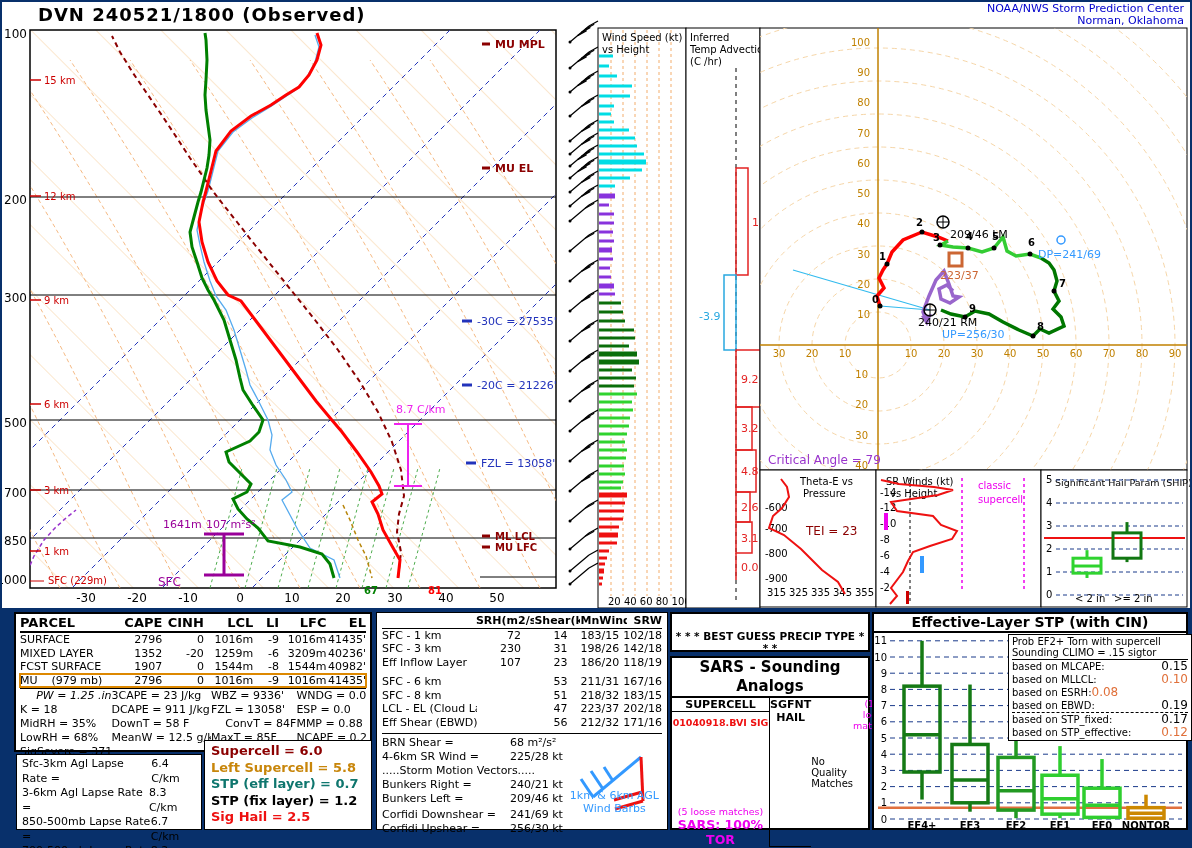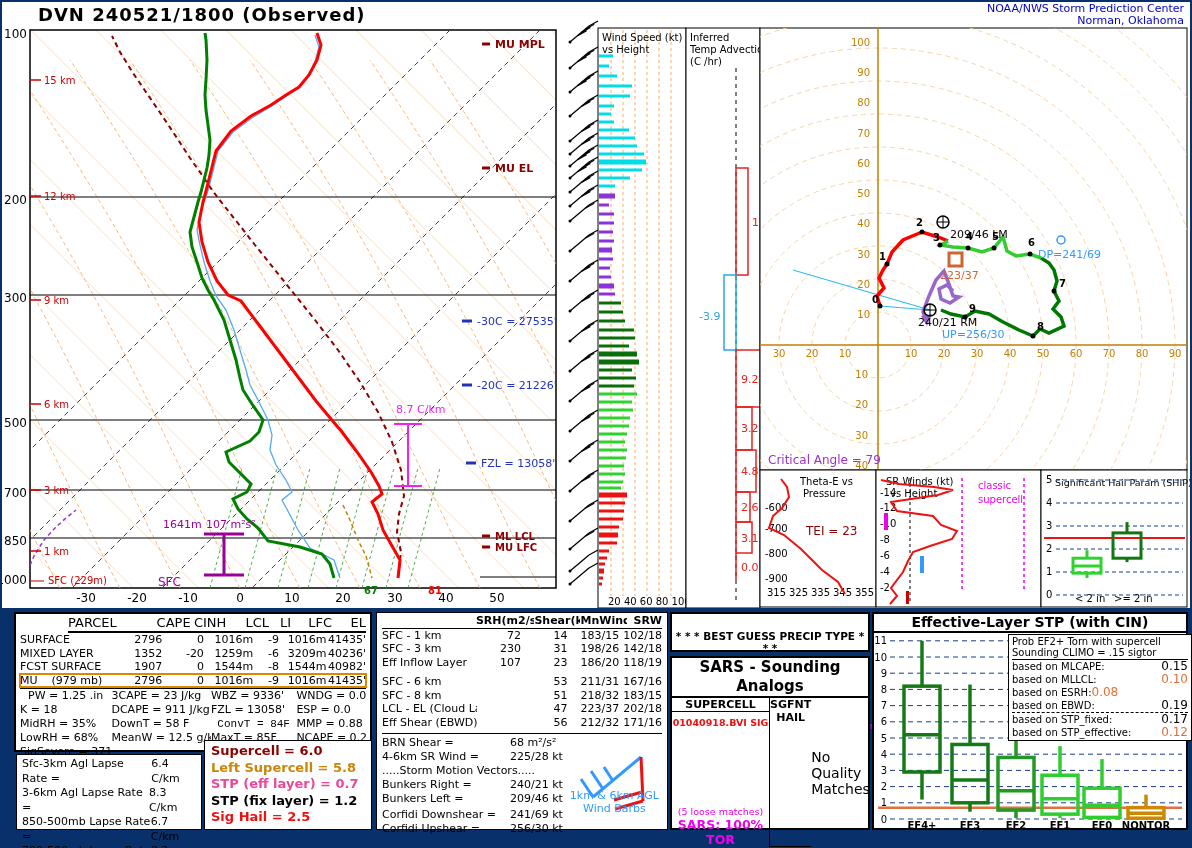--- a/index.html
+++ b/index.html
@@ -5,21 +5,21 @@
   html,body{margin:0;padding:0;background:#fff;}
   #page{position:relative;width:1192px;height:848px;background:#08306b;font-family:"DejaVu Sans",sans-serif;font-size:11px;color:#000;overflow:hidden;}
   #top{position:absolute;left:2px;top:2px;width:1188px;height:606px;background:#fff;}
   #title{position:absolute;left:36px;top:2px;font-size:18px;font-weight:bold;letter-spacing:1px;}
   #agency{position:absolute;right:6px;top:1px;text-align:right;color:#0000cc;font-size:11px;line-height:12px;}
   svg text{font-family:"DejaVu Sans",sans-serif;}
   #bottom{position:absolute;left:2px;top:608px;width:1188px;height:226px;background:#08306b;}
   .panel{position:absolute;background:#fff;border:2px solid #000;box-sizing:border-box;}
   .row{display:flex;line-height:13.5px;white-space:pre;}
   .row span{display:inline-block;overflow:hidden;}
-  #parcel-head{border-bottom:2px solid #000;font-weight:normal;font-size:13px;margin-left:48px;}
+  #parcel-head{border-bottom:2px solid #000;font-weight:bold;font-size:13px;}
   #parcel-head .row span{line-height:16px;}
   .mu-row{outline:2px solid #dd8800;outline-offset:-1px;}
   .statgrid .row{line-height:14px;}
   .kv{display:flex;justify-content:space-between;line-height:14.5px;}
   .idx{font-weight:bold;font-size:13px;line-height:16.5px;}
   #srh-head{font-weight:bold;border-bottom:1px solid #000;}
   .gap{height:6px;}
   .center{text-align:center;}
   .magenta{color:#ee00ee;}
   a{color:#0000dd;}
@@ -635,23 +635,23 @@
       <div id="parcel-head">
           <div class="row"><span style="width: 96px; text-align: left;">PARCEL</span><span style="width: 48px; text-align: right;">CAPE</span><span style="width: 42px; text-align: right;">CINH</span><span style="width: 50px; text-align: right;">LCL</span><span style="width: 26px; text-align: right;">LI</span><span style="width: 48px; text-align: right;">LFC</span><span style="width: 40px; text-align: right;">EL</span></div>
         </div>
       <div id="parcel-rows">
           <div class="row"><span style="width: 96px; text-align: left;">SURFACE</span><span style="width: 48px; text-align: right;">2796</span><span style="width: 42px; text-align: right;">0</span><span style="width: 50px; text-align: right;">1016m</span><span style="width: 26px; text-align: right;">-9</span><span style="width: 48px; text-align: right;">1016m</span><span style="width: 40px; text-align: right;">41435'</span></div>
           <div class="row"><span style="width: 96px; text-align: left;">MIXED LAYER</span><span style="width: 48px; text-align: right;">1352</span><span style="width: 42px; text-align: right;">-20</span><span style="width: 50px; text-align: right;">1259m</span><span style="width: 26px; text-align: right;">-6</span><span style="width: 48px; text-align: right;">3209m</span><span style="width: 40px; text-align: right;">40236'</span></div>
           <div class="row"><span style="width: 96px; text-align: left;">FCST SURFACE</span><span style="width: 48px; text-align: right;">1907</span><span style="width: 42px; text-align: right;">0</span><span style="width: 50px; text-align: right;">1544m</span><span style="width: 26px; text-align: right;">-8</span><span style="width: 48px; text-align: right;">1544m</span><span style="width: 40px; text-align: right;">40982'</span></div>
           <div class="row mu-row"><span style="width: 96px; text-align: left;">MU    (979 mb)</span><span style="width: 48px; text-align: right;">2796</span><span style="width: 42px; text-align: right;">0</span><span style="width: 50px; text-align: right;">1016m</span><span style="width: 26px; text-align: right;">-9</span><span style="width: 48px; text-align: right;">1016m</span><span style="width: 40px; text-align: right;">41435'</span></div>
         </div>
       <div style="border-top:1.5px solid #000;margin-top:1px;" class="statgrid" id="parcel-stats">
-          <div class="row"><span style="width: 92px; text-align: center;">PW = 1.25 .in</span><span style="width: 100px; text-align: left;">3CAPE = 23 J/kg</span><span style="width: 86px; text-align: left;">WBZ = 9336'</span><span style="width: 70px; text-align: left;">WNDG = 0.0</span></div>
+          <div class="row"><span style="width: 92px; text-align: right; font-style: italic;">PW = 1.25 .in</span><span style="width: 100px; text-align: left;">3CAPE = 23 J/kg</span><span style="width: 86px; text-align: left;">WBZ = 9336'</span><span style="width: 70px; text-align: left;">WNDG = 0.0</span></div>
           <div class="row"><span style="width: 92px; text-align: left;">K = 18</span><span style="width: 100px; text-align: left;">DCAPE = 911 J/kg</span><span style="width: 86px; text-align: left;">FZL = 13058'</span><span style="width: 70px; text-align: left;">ESP = 0.0</span></div>
-          <div class="row"><span style="width: 92px; text-align: left;">MidRH = 35%</span><span style="width: 100px; text-align: left;">DownT = 58 F</span><span style="width: 86px; text-align: center; font-family: Liberation Mono, monospace;">ConvT = 84F</span><span style="width: 70px; text-align: left;">MMP = 0.88</span></div>
+          <div class="row"><span style="width: 92px; text-align: left;">MidRH = 35%</span><span style="width: 100px; text-align: left;">DownT = 58 F</span><span style="width: 86px; text-align: right;">ConvT = 84F</span><span style="width: 70px; text-align: left;">MMP = 0.88</span></div>
           <div class="row"><span style="width: 92px; text-align: left;">LowRH = 68%</span><span style="width: 100px; text-align: left;">MeanW = 12.5 g/kg</span><span style="width: 86px; text-align: left;">MaxT = 85F</span><span style="width: 70px; text-align: left;">NCAPE = 0.24</span></div>
           <div class="row"><span style="width: 92px; text-align: left;">SigSevere = 37149 m3/s3</span><span style="width: 100px; text-align: left;"></span><span style="width: 86px; text-align: left;"></span><span style="width: 70px; text-align: left;"></span></div>
         </div>
     </div>
 
     <div class="panel" style="left:14px;top:146px;width:186px;height:76px;padding:2px 5px;border-width:1.5px;">
       <div id="lapse-rows">
           <div class="kv">
             <span>Sfc-3km Agl Lapse Rate =</span>
             <span>6.4 C/km</span>
@@ -668,21 +668,21 @@
             <span>700-500mb Lapse Rate =</span>
             <span>8.2 C/km</span>
           </div>
         </div>
     </div>
 
     <div class="panel" style="left:202px;top:132px;width:168px;height:90px;padding:2px 6px;border-width:1.5px;">
       <div id="idx-rows">
           <div class="idx" style="color: rgb(139, 0, 0);">Supercell = 6.0</div>
           <div class="idx" style="color: rgb(200, 134, 11);">Left Supercell = 5.8</div>
-          <div class="idx" style="color: #ec4899;">STP (eff layer) = 0.7</div>
+          <div class="idx" style="color: #0f766e;">STP (eff layer) = 0.7</div>
           <div class="idx" style="color: rgb(0, 0, 0);">STP (fix layer) = 1.2</div>
           <div class="idx" style="color: rgb(238, 17, 17);">Sig Hail = 2.5</div>
         </div>
     </div>
 
     <div class="panel" style="left:374px;top:4px;width:292px;height:218px;padding:1px 5px;border-width:1.5px;">
       <div id="srh-head">
           <div class="row"><span style="width: 106px; text-align: left;"></span><span style="width: 66px; text-align: right;">SRH(m2/s2)</span><span style="width: 52px; text-align: right;">Shear(kt)</span><span style="width: 52px; text-align: right;">MnWind</span><span style="width: 40px; text-align: right;">SRW</span></div>
         </div>
       <div id="srh-rows-a">
@@ -742,21 +742,21 @@
         <div style="width:50%;border-right:1px solid #000;display:flex;flex-direction:column;">
           <div class="colhdr">SUPERCELL</div>
           <div style="flex:1;padding-top:4px;" class="center">
             <span style="color:#ee1111;font-weight:bold;font-size:9.5px;">01040918.BVI    SIG</span>
           </div>
           <div class="center magenta" style="font-size:9.5px;">(5 loose matches)</div>
           <div class="center magenta" style="font-weight:bold;font-size:12.5px;line-height:15px;">SARS:  100% TOR</div>
         </div>
         <div style="width:50%;display:flex;flex-direction:row;">
           <div class="colhdr">SGFNT HAIL</div>
-          <div style="flex:1;display:flex;align-items:center;justify-content:center;font-size:14px;">No Quality Matches</div>
+          <div style="flex:1;display:flex;align-items:center;justify-content:center;font-size:10px;">No Quality Matches</div>
           <div class="center magenta" style="font-size:9.5px;">(125 loose matches)</div>
           <div class="center magenta" style="font-weight:bold;font-size:12.5px;line-height:15px;">SARS:  73% SIG</div>
         </div>
       </div>
     </div>
 
     <div class="panel" style="left:870px;top:4px;width:316px;height:218px;">
       <div class="center" style="font-weight:bold;font-size:14px;border-bottom:2px solid #000;line-height:17px;">Effective-Layer STP (with CIN)</div>
       <svg id="stp-svg" width="312" height="196">
           <line x1="16" y1="186" x2="308" y2="186" stroke="#1a3a8a" stroke-dasharray="5,4"></line>

